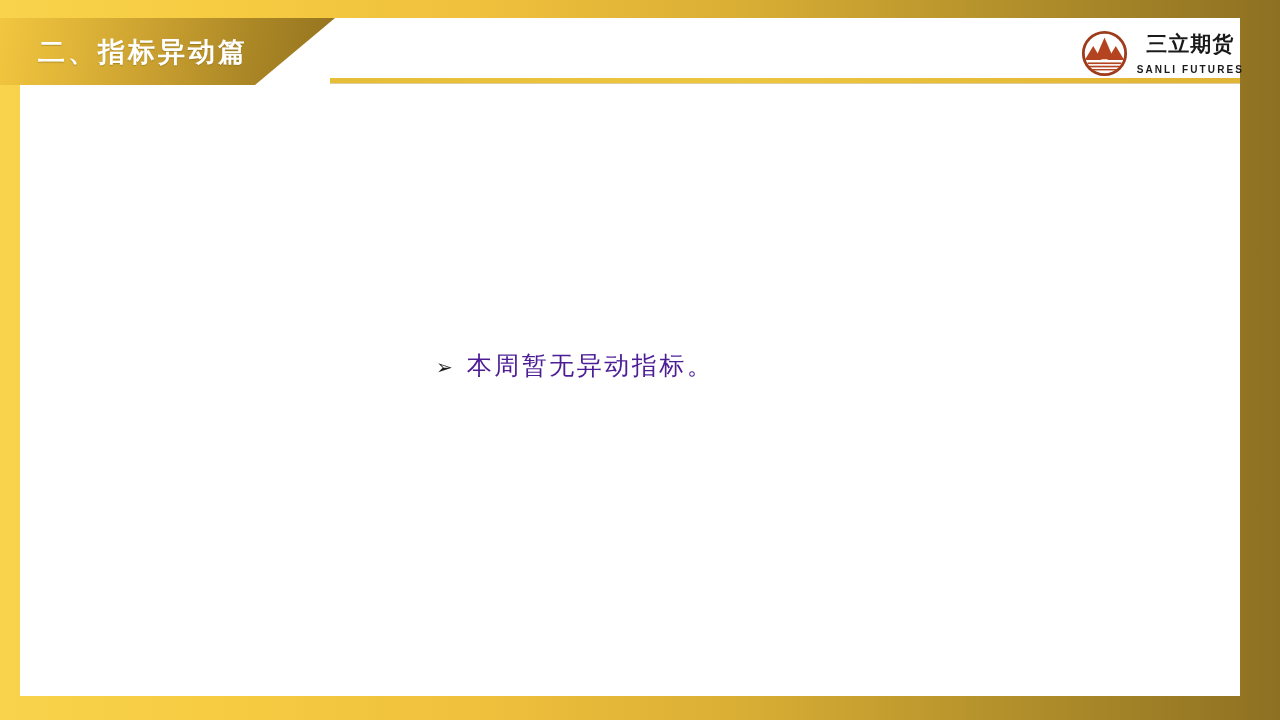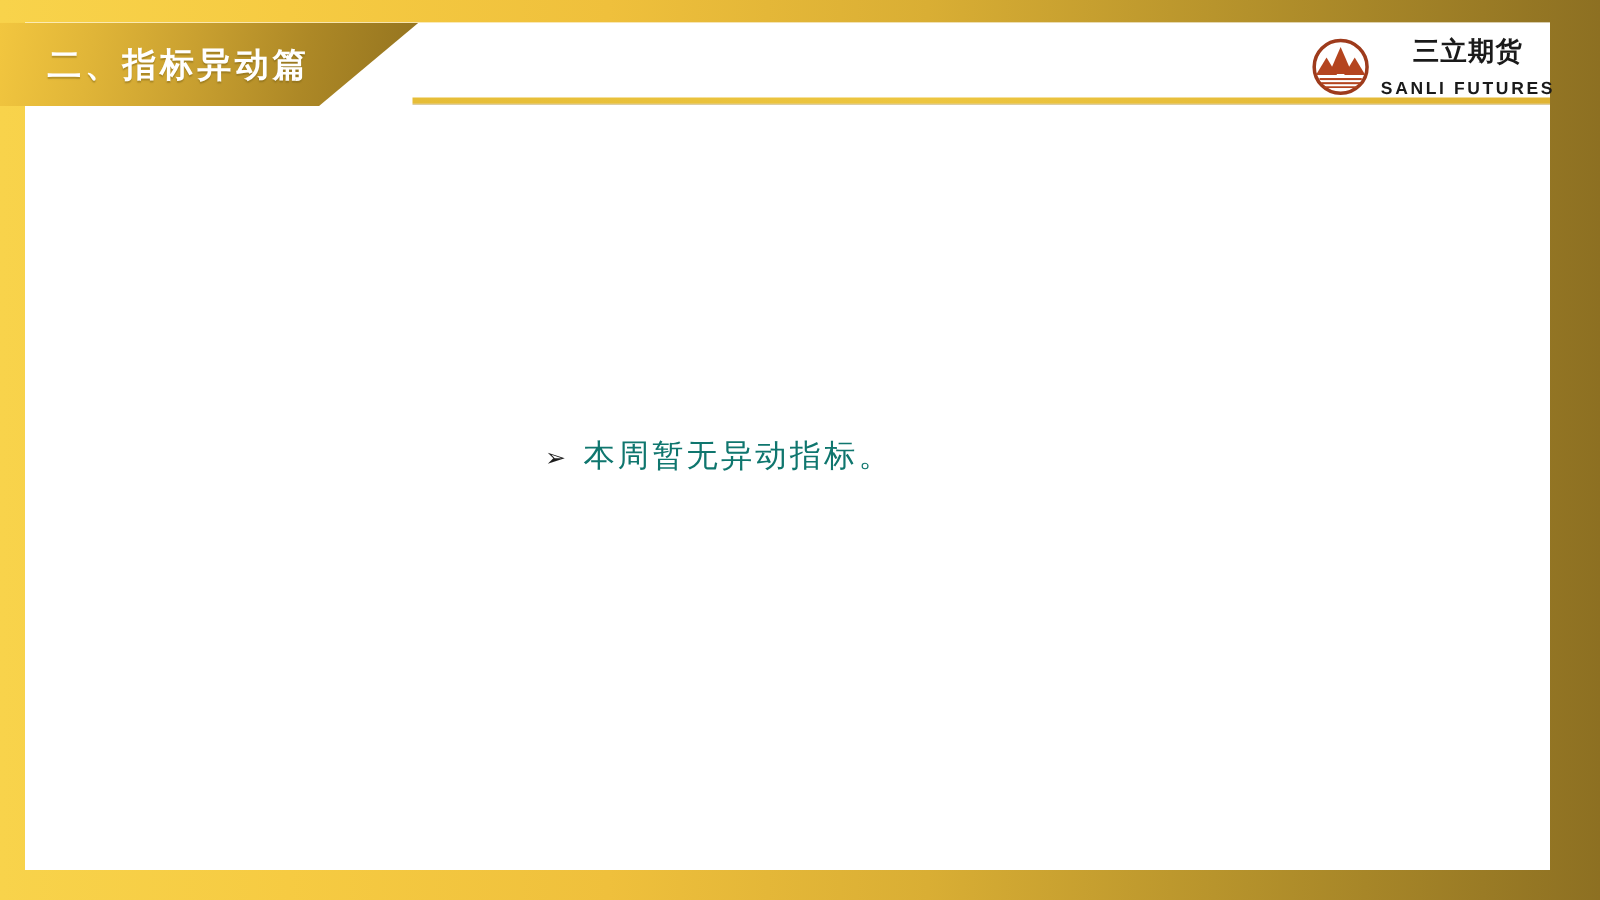--- a/index.html
+++ b/index.html
@@ -109,21 +109,21 @@
   }
   .logo-cn {
     font-family: "Liberation Sans", "DejaVu Sans", sans-serif;
     font-size: 21px;
     font-weight: bold;
     color: #1a1a1a;
     letter-spacing: 1px;
   }
   .logo-en {
     font-family: "Liberation Sans", "DejaVu Sans", sans-serif;
-    font-size: 14px;
+    font-size: 10px;
     font-weight: bold;
     color: #1a1a1a;
     letter-spacing: 2.1px;
     margin-top: 11px;
   }
 
   
   .header-rule {
     position: absolute;
     left: 330px;
@@ -163,21 +163,21 @@
   }
   .bullet-glyph {
     font-family: "DejaVu Sans", sans-serif;
     font-size: 20px;
     color: #1c1c1c;
     line-height: 1;
   }
   .bullet-text {
     font-family: "Liberation Serif", "DejaVu Serif", serif;
     font-size: 25px;
-    color: #0f766e;
+    color: #4c1d95;
     letter-spacing: 2.5px;
     line-height: 1;
   }
 </style>
 </head>
 <body>
 
 <div class="slide">
 
   <div class="canvas"></div>

